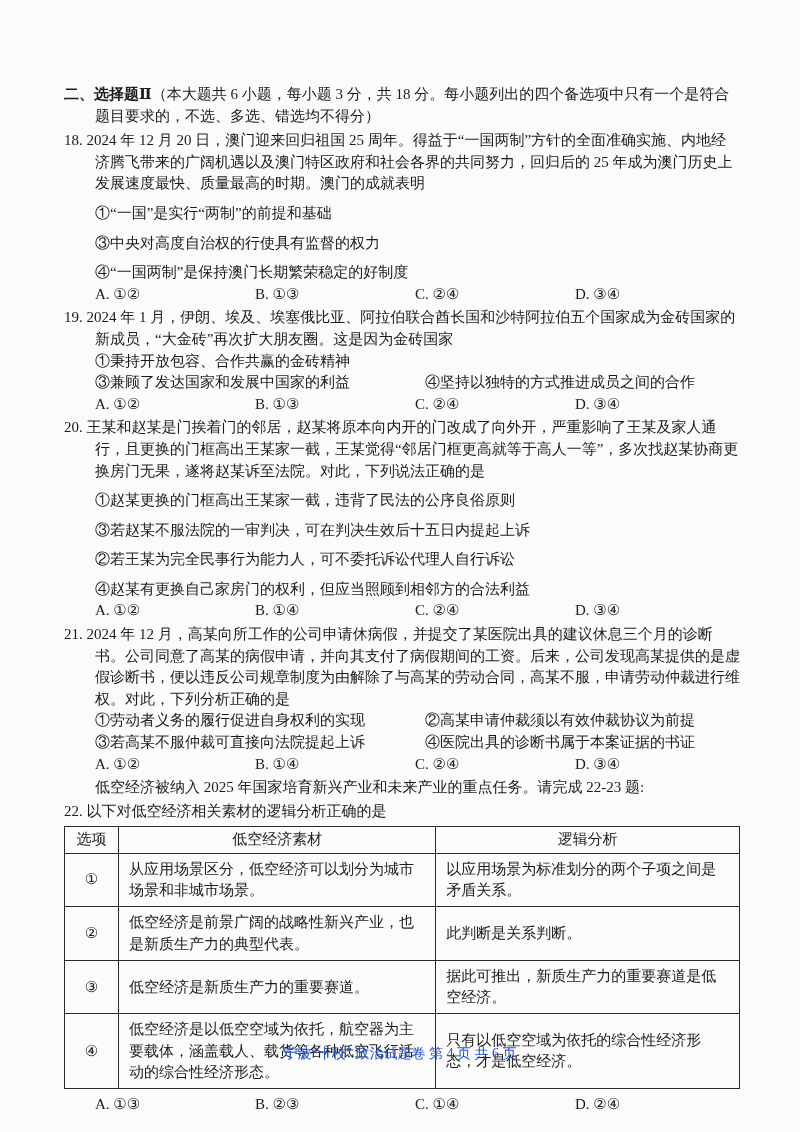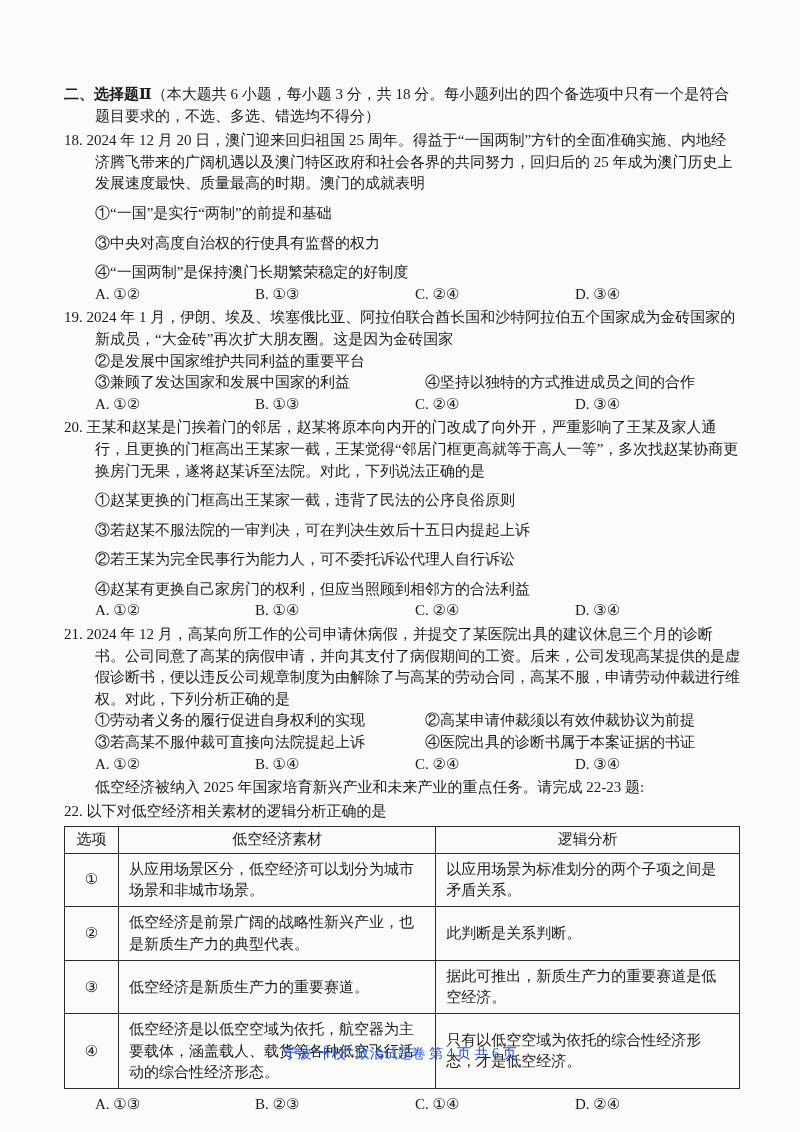--- a/index.html
+++ b/index.html
@@ -75,21 +75,21 @@
       <span>D. ③④</span>
     </div>
   </div>
 
   <div class="question">
     <p class="hang">
       <span>19.</span>
       <span>2024 年 1 月，伊朗、埃及、埃塞俄比亚、阿拉伯联合酋长国和沙特阿拉伯五个国家成为金砖国家的新成员，“大金砖”再次扩大朋友圈。这是因为金砖国家</span>
     </p>
     <div class="opt-row">
-      <span class="opt-r">②是发展中国家维护共同利益的重要平台</span>
+      <span class="opt-l">①秉持开放包容、合作共赢的金砖精神</span>
     </div>
     <div class="opt-row">
       <span class="opt-l">③兼顾了发达国家和发展中国家的利益</span>
       <span class="opt-r">④坚持以独特的方式推进成员之间的合作</span>
     </div>
     <div class="choices">
       <span>A. ①②</span>
       <span>B. ①③</span>
       <span>C. ②④</span>
       <span>D. ③④</span>

